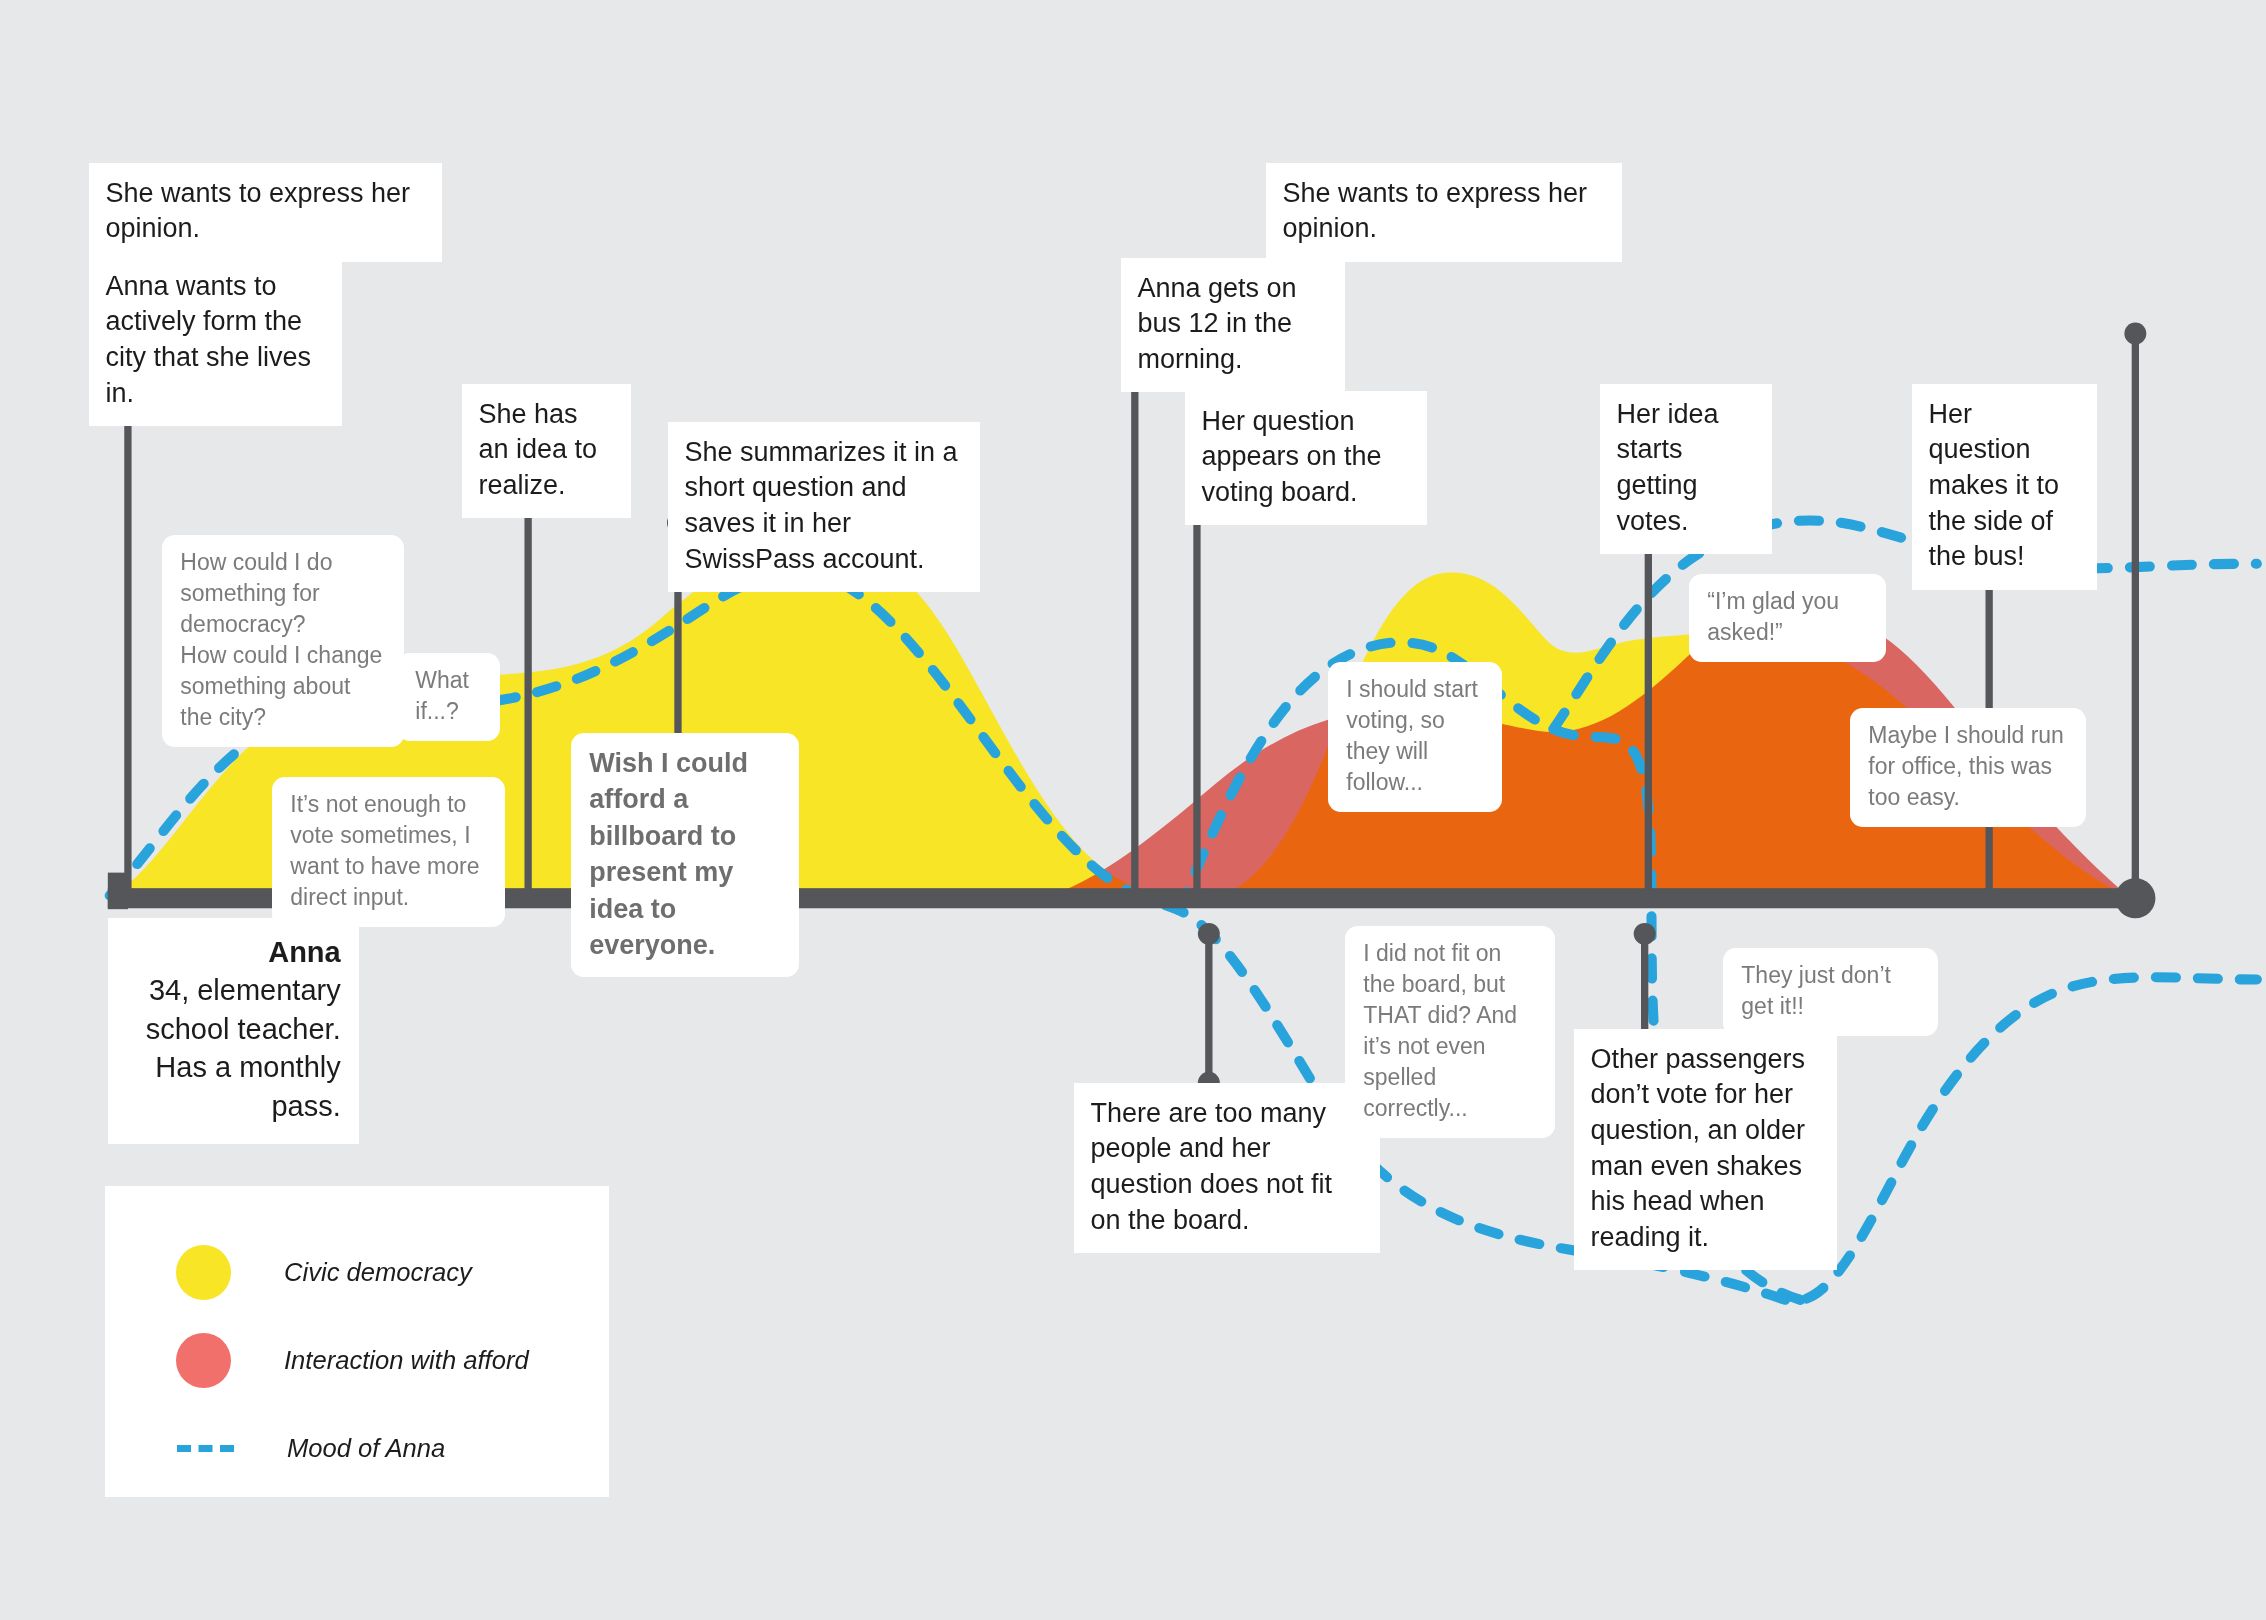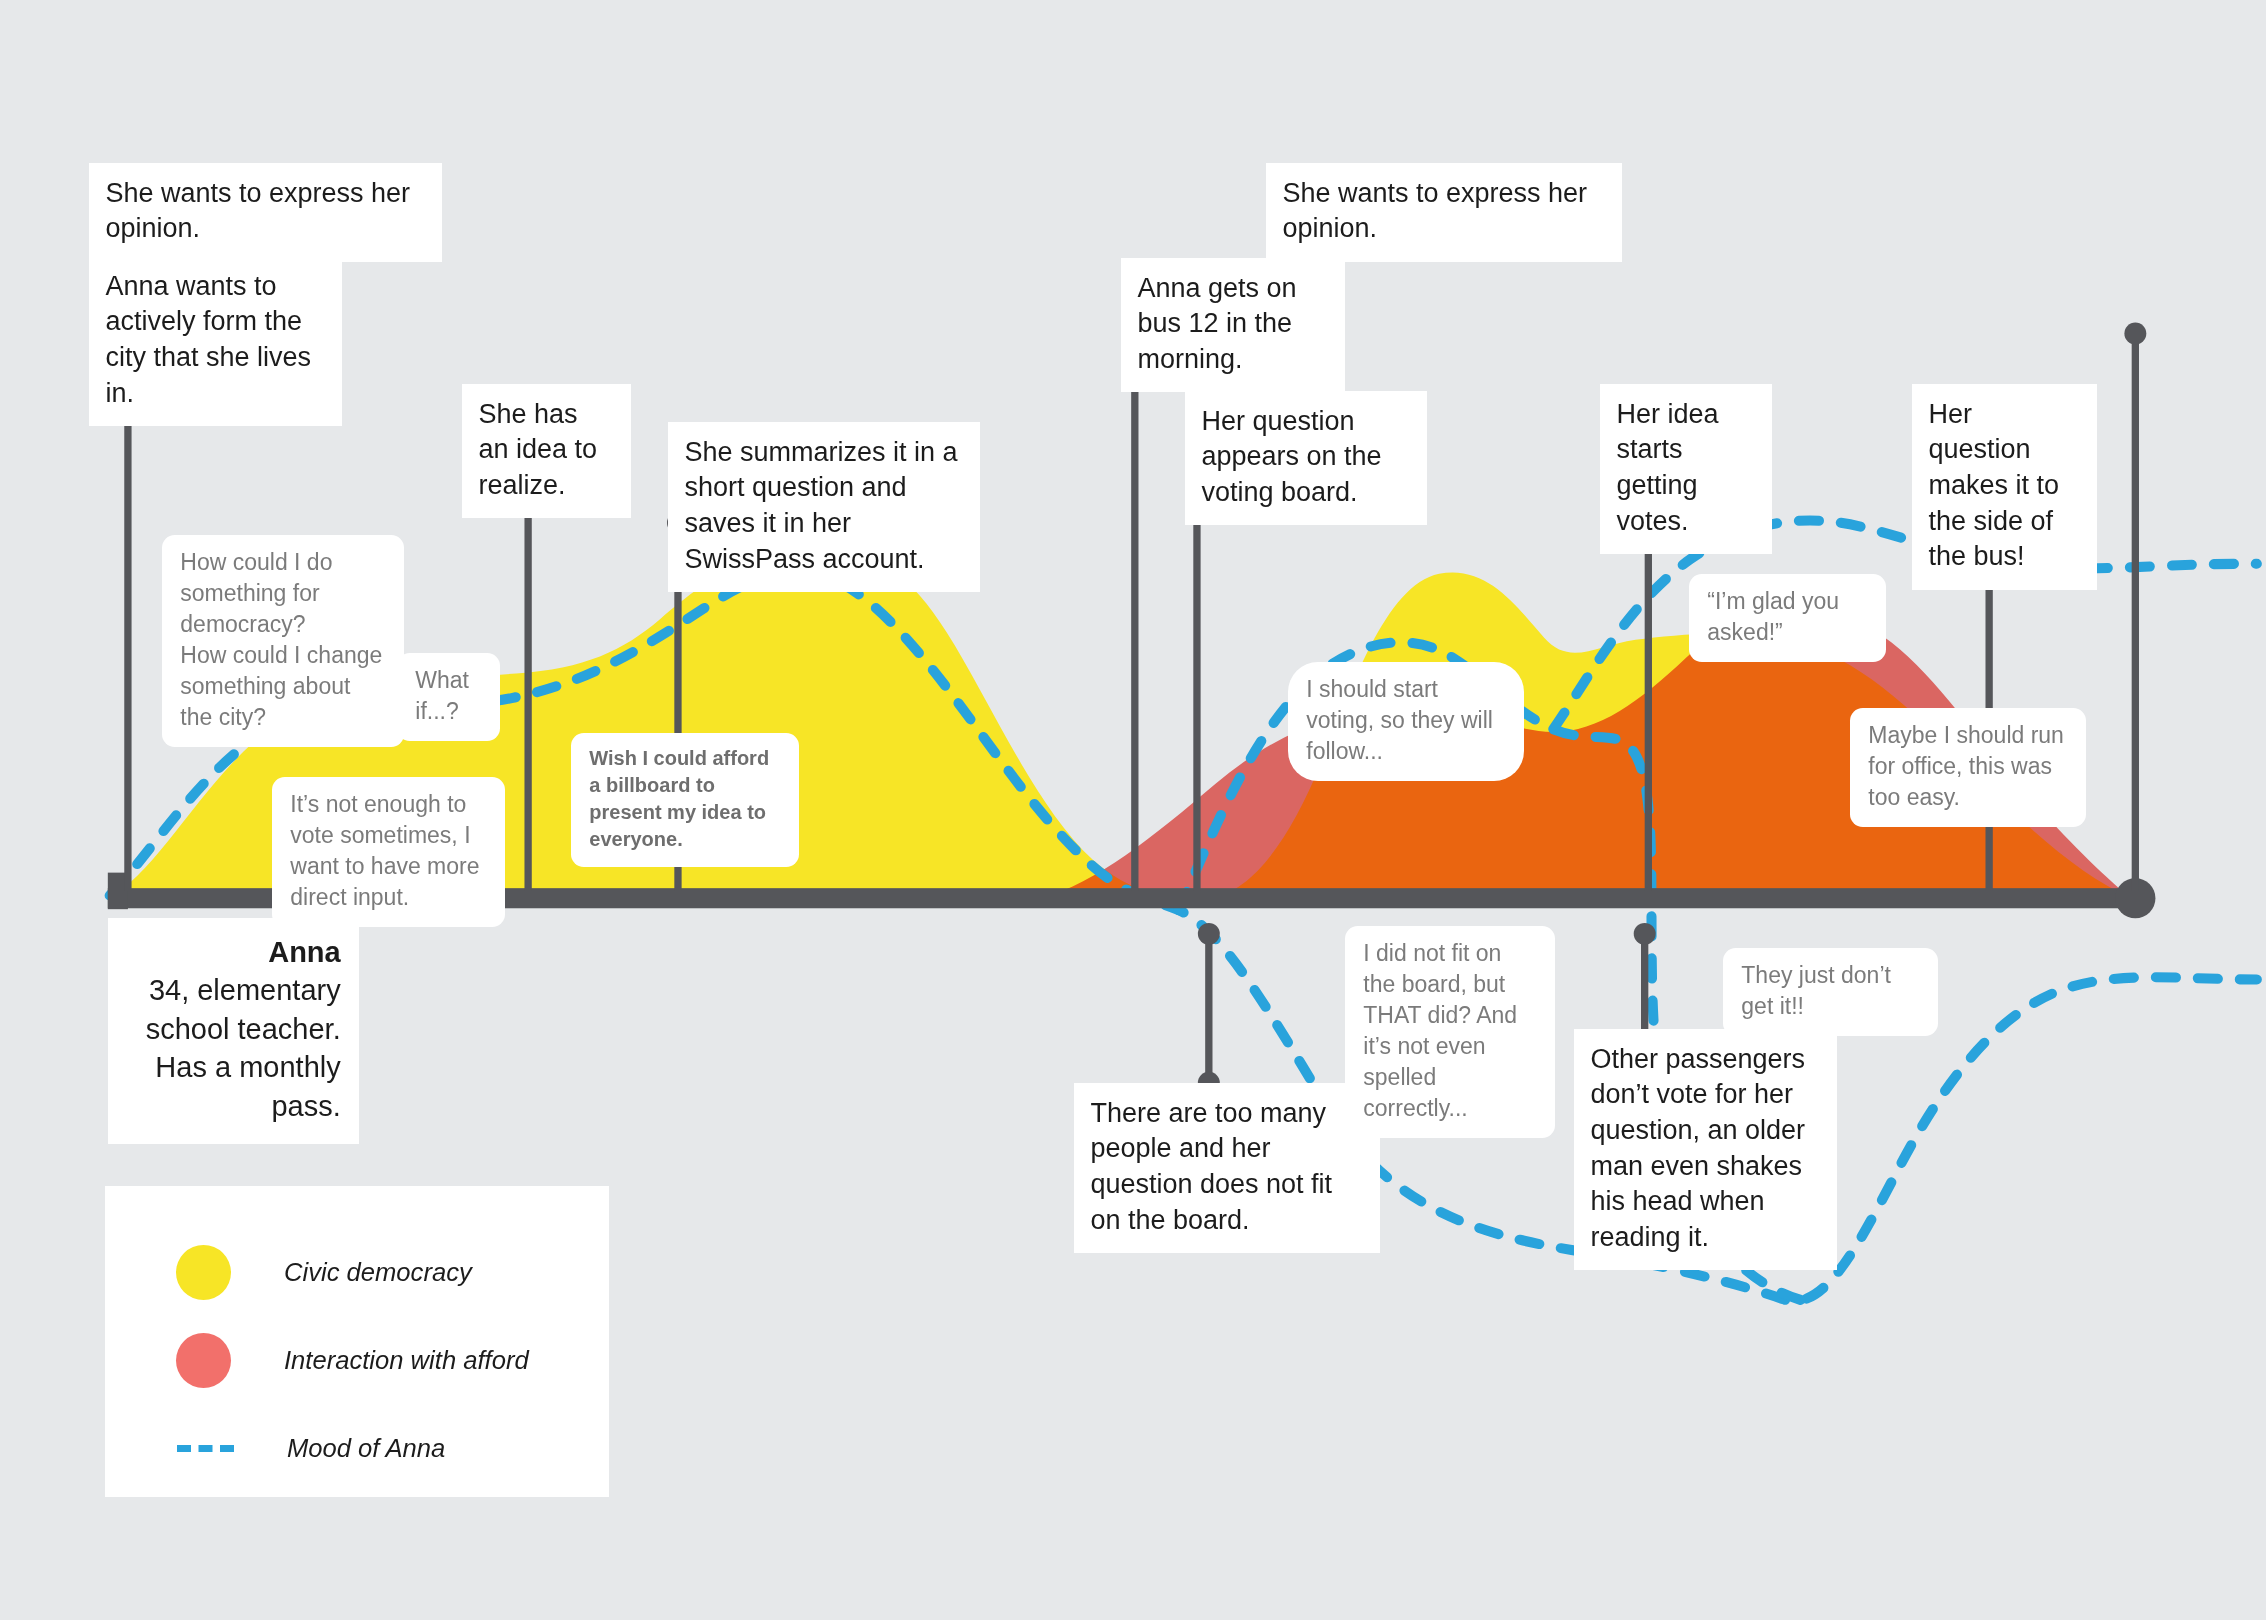--- a/index.html
+++ b/index.html
@@ -43,21 +43,21 @@
     position: absolute;
     background: #ffffff;
     color: #7b7b7b;
     font-family: "Liberation Sans", sans-serif;
     font-size: 23px;
     line-height: 1.35;
     padding: 12px 18.3px 13.7px 18.3px;
     border-radius: 12.8px;
     z-index: 32;
   }
-  .thought.bold { font-weight: bold; color: #6e6e6e; font-size: 20px; }
+  .thought.bold { font-weight: bold; color: #6e6e6e; font-size: 27px; }
 
   
   #persona-card {
     position: absolute;
     background: #ffffff;
     color: #1c1c1c;
     font-size: 29px;
     line-height: 1.33;
     padding: 14.6px 18.3px 18.3px 18.3px;
     z-index: 31;
@@ -242,21 +242,21 @@
 How could I change something about the city?</div>
 
   <div class="thought" style="left:397px; top:653px; width:103px;">What if...?</div>
 
   <div class="thought" style="left:272px; top:777px; width:233px;">It’s not enough to vote sometimes, I want to have more direct input.</div>
 
   <div class="thought bold" style="left:571px; top:733px; width:228px;">Wish I could afford a billboard to present my idea to everyone.</div>
 
   <div class="thought" style="left:1345px; top:926px; width:210px;">I did not fit on the board, but THAT did? And it’s not even spelled correctly...</div>
 
-  <div class="thought" style="left:1288px; top:662px; width:236px;border-radius:30px;">I should start voting, so they will follow...</div>
+  <div class="thought" style="left:1328px; top:662px; width:174px;">I should start voting, so they will follow...</div>
 
   <div class="thought" style="left:1689px; top:574px; width:197px;">“I’m glad you asked!”</div>
 
   <div class="thought" style="left:1723px; top:948px; width:215px;">They just don’t get it!!</div>
 
   <div class="thought" style="left:1850px; top:708px; width:236px;">Maybe I should run for office, this was too easy.</div>
 
   <div id="persona-card" style="left:108px; top:918px; width:251px;">
     <span id="persona-name">Anna</span>
     <span>34, elementary school teacher. Has a monthly pass.</span>

